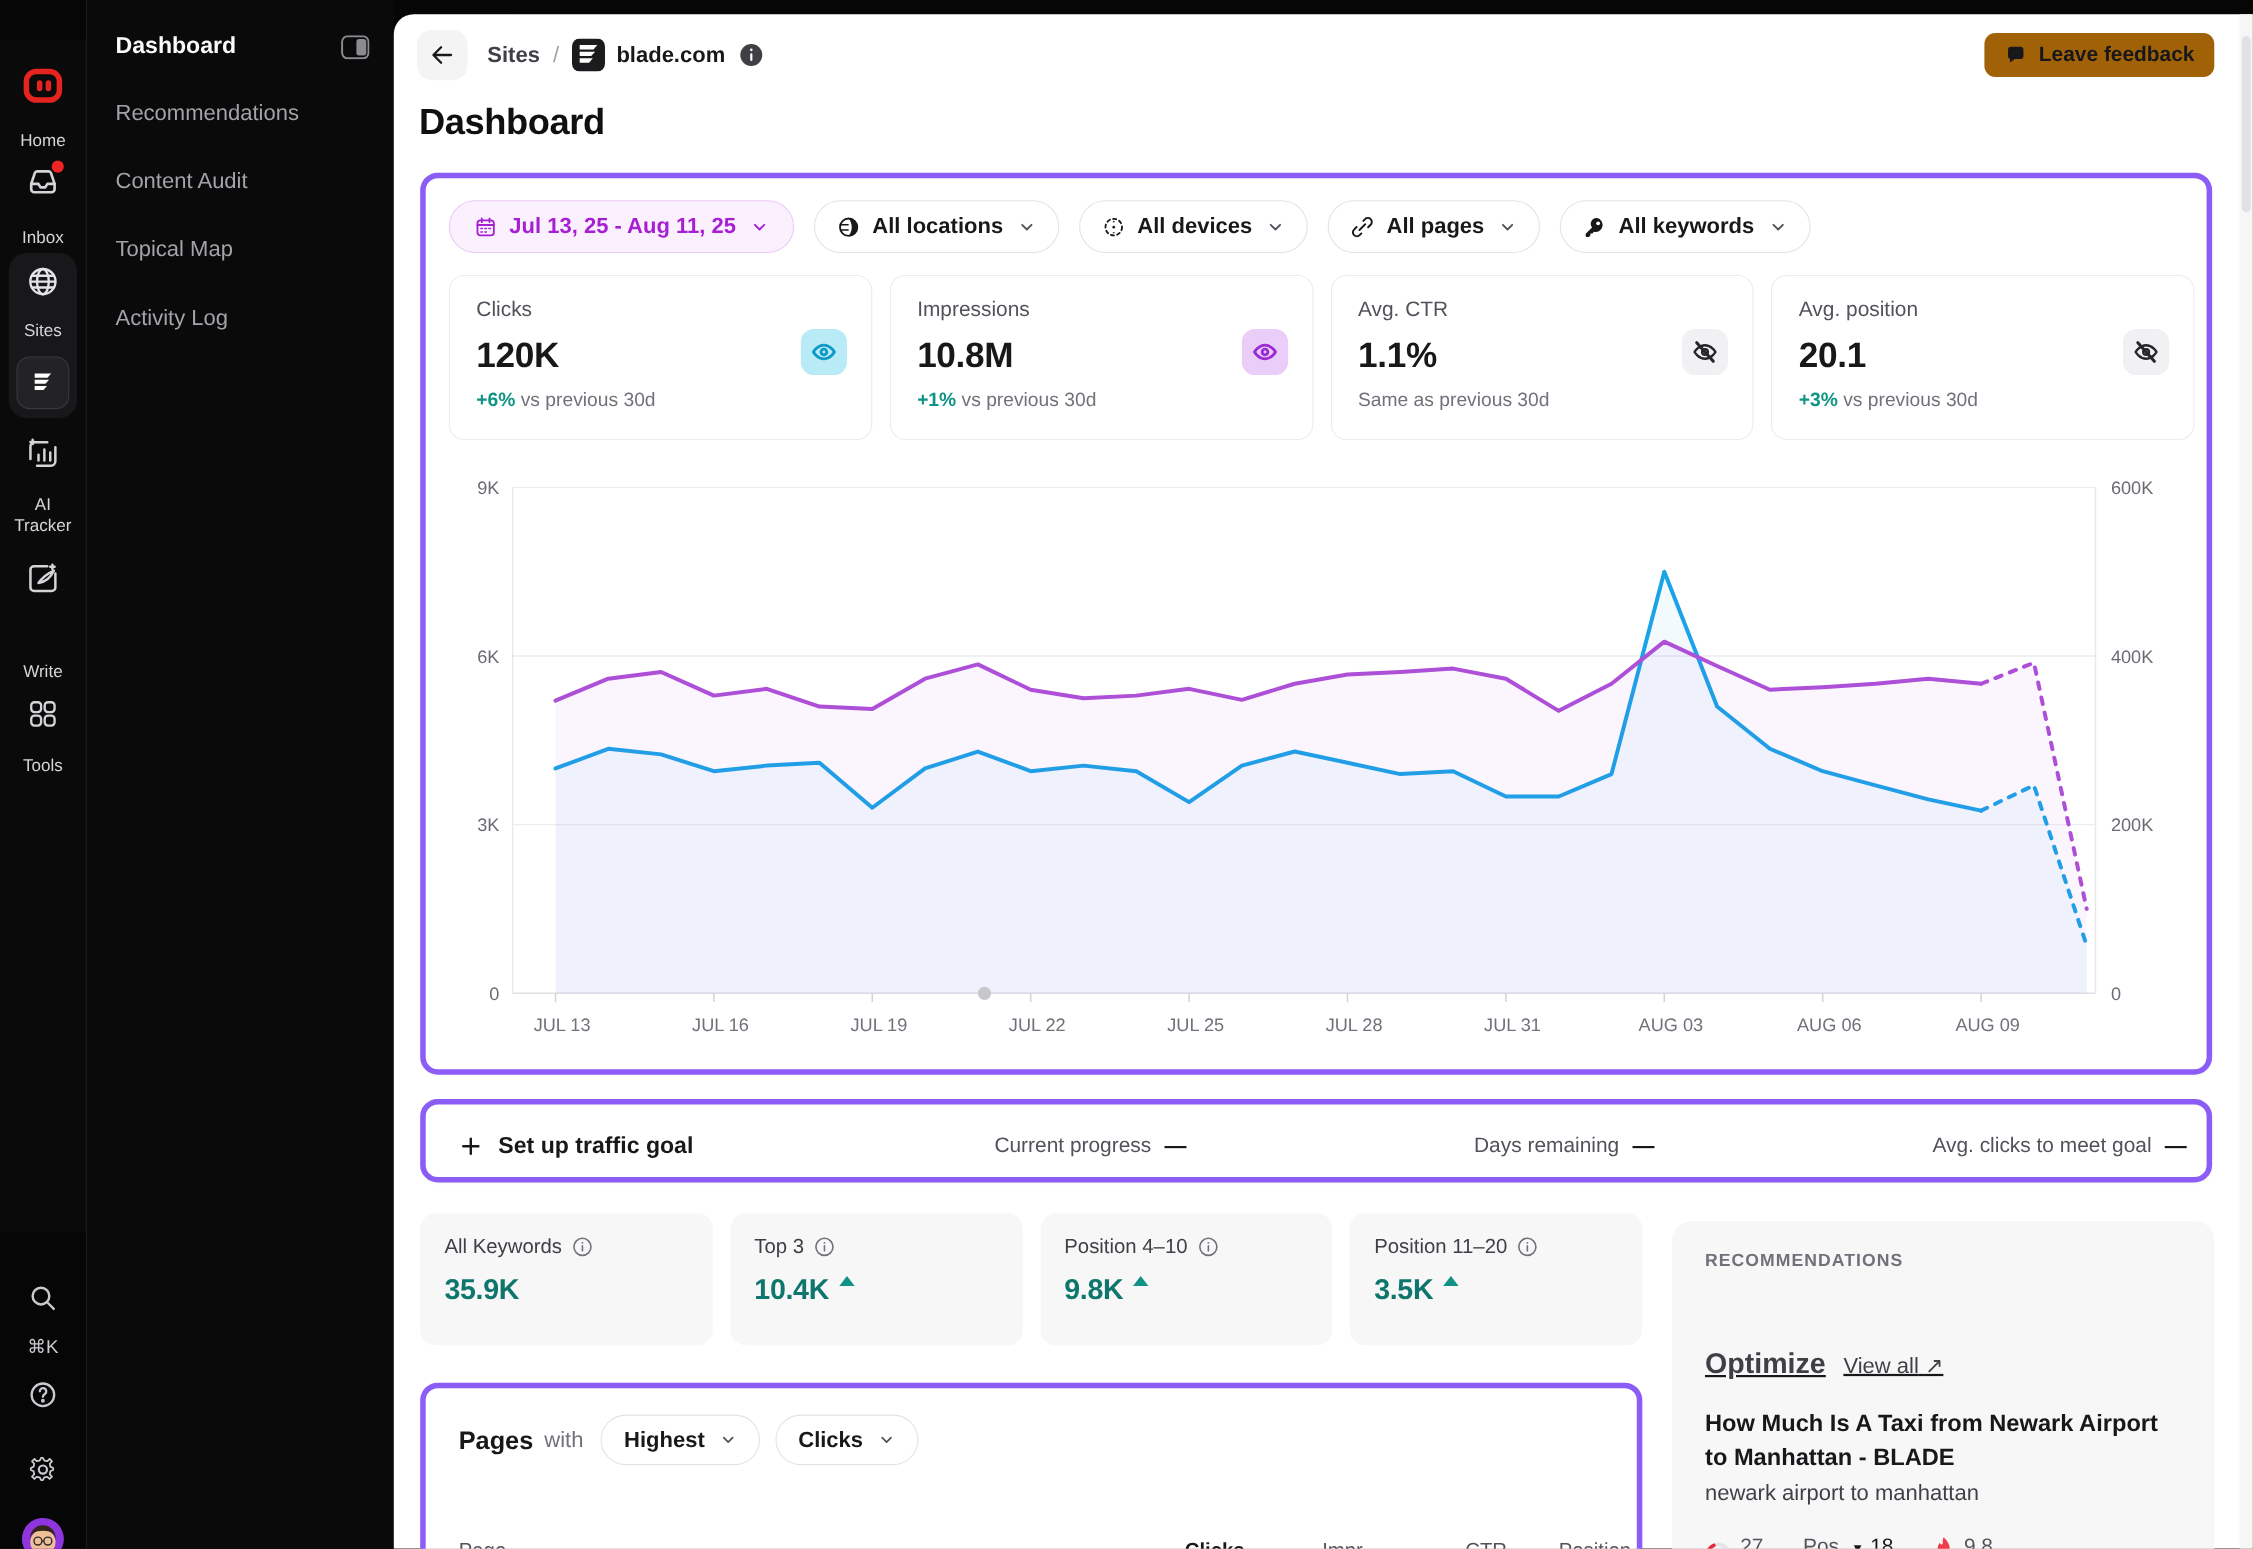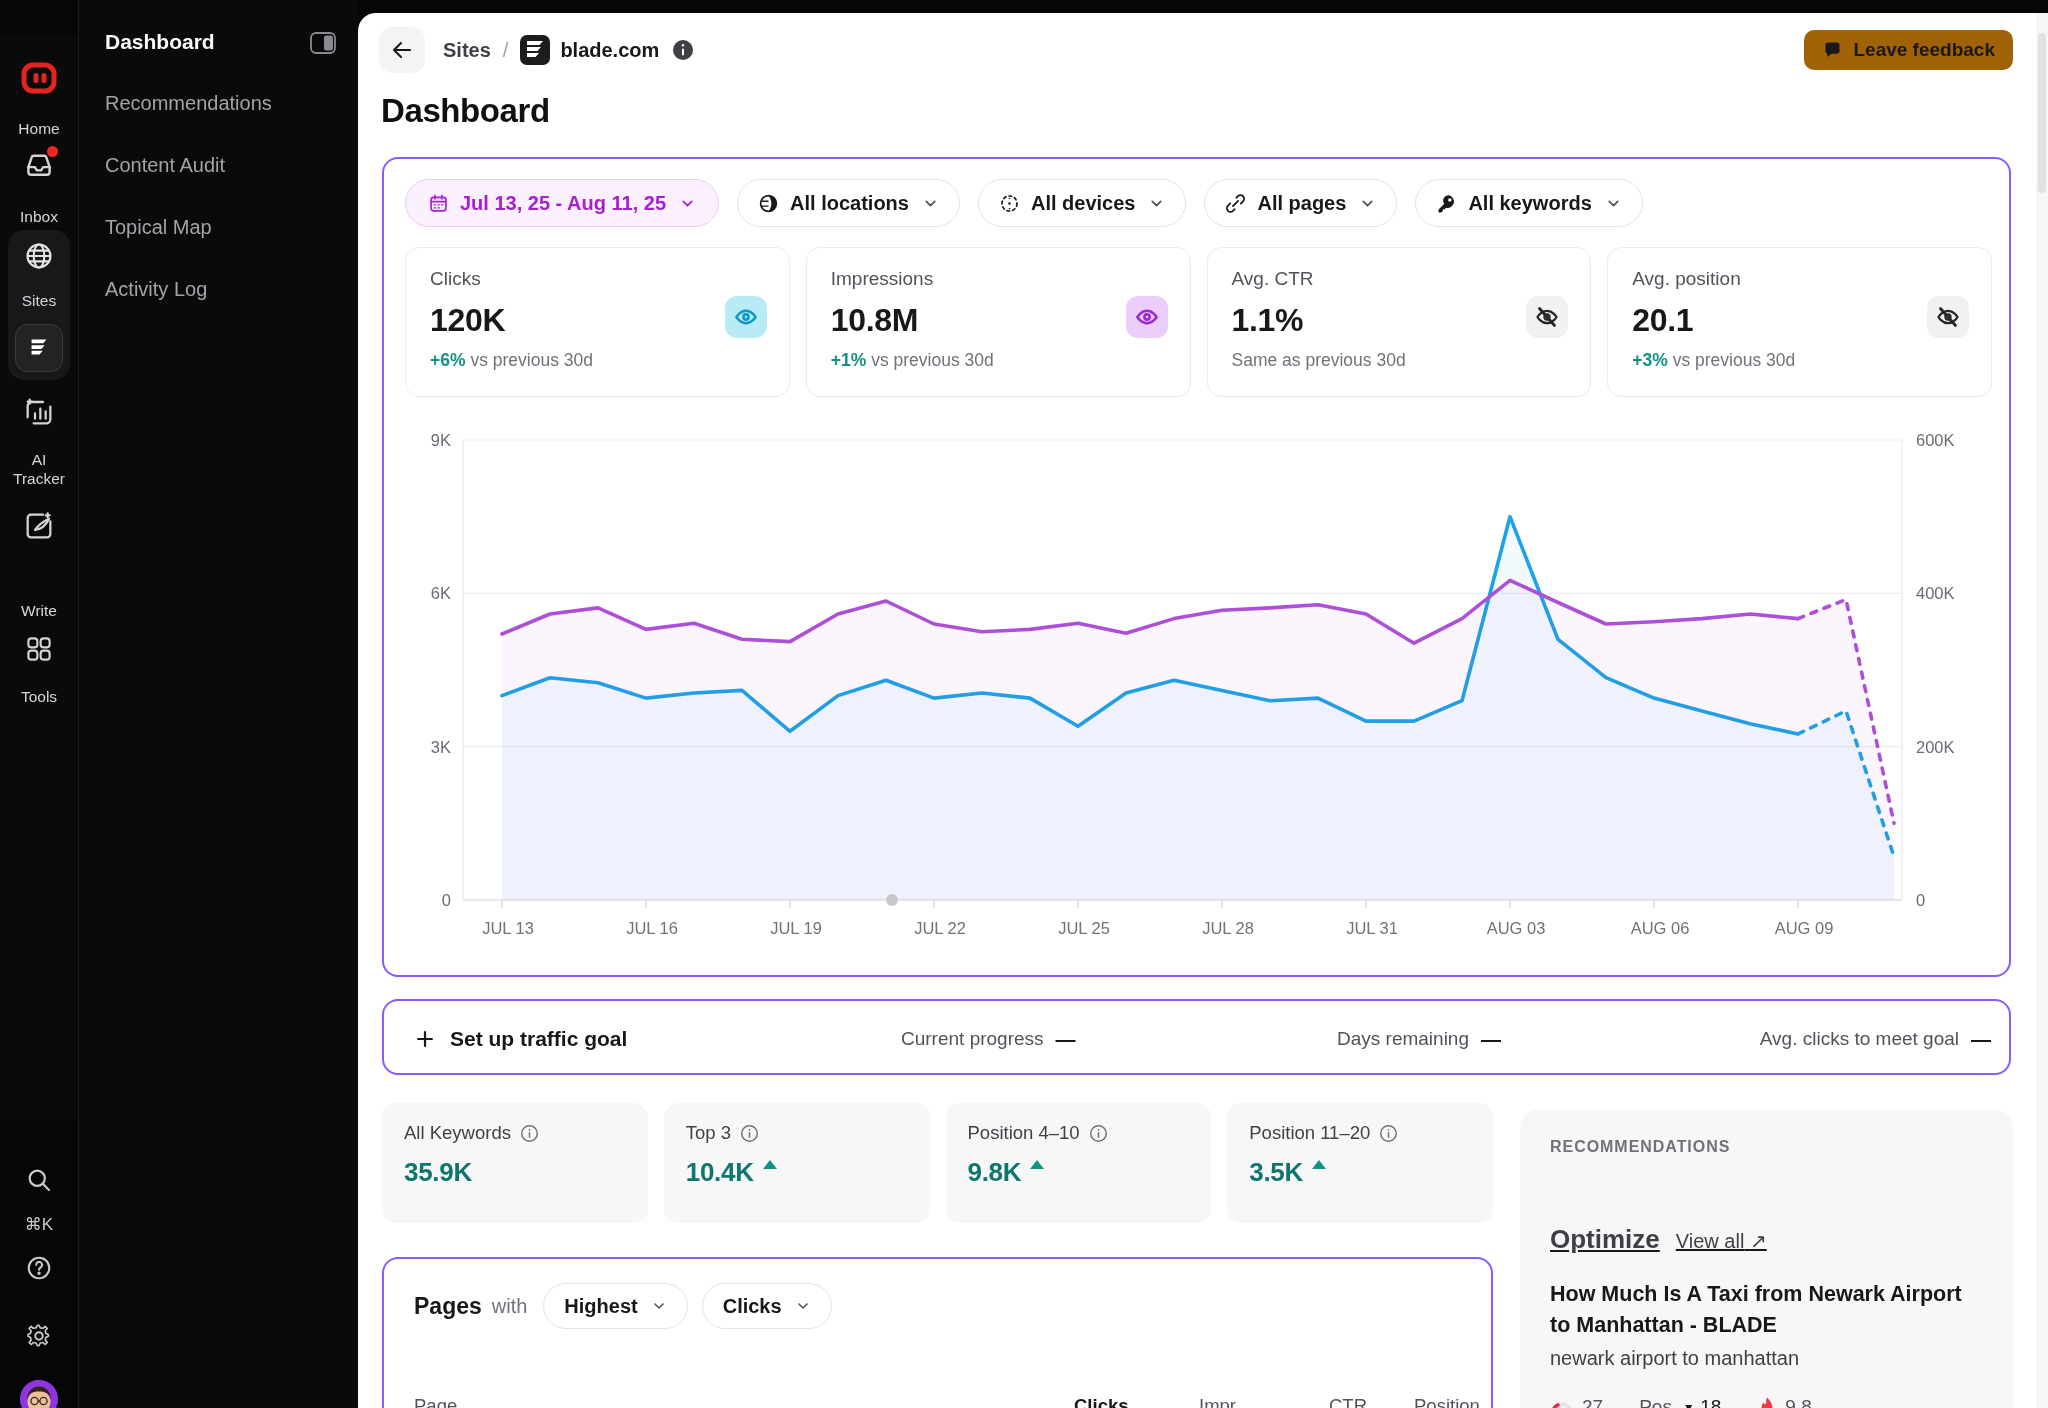--- a/index.html
+++ b/index.html
@@ -25,21 +25,21 @@
   .collapse-btn { position:absolute; right:22px; top:32px; }
   
   .main { position:absolute; left:358px; top:13px; width:1690px; height:1395px; background:#ffffff; border-top-left-radius:18px; }
   .topbar { position:absolute; left:21px; top:14px; height:46px; display:flex; align-items:center; }
   .back-btn { width:46px; height:46px; border-radius:14px; background:#f4f4f5; display:flex; align-items:center; justify-content:center; cursor:pointer; }
   .crumb { font-size:20px; font-weight:600; color:#3f3f46; margin-left:18px; }
   .crumb-sep { font-size:20px; color:#a1a1aa; margin:0 12px; }
   .crumb-site { font-size:20px; font-weight:700; color:#18181b; margin-left:10px; }
   .feedback-btn { position:absolute; right:35px; top:17px; height:40px; border-radius:10px; background:#a16207; display:flex; align-items:center; padding:0 18px; gap:10px; font-size:19px; font-weight:600; color:#18181b; cursor:pointer; }
   .h1 { position:absolute; left:23px; top:79px; font-size:33px; font-weight:700; color:#101012; letter-spacing:-0.4px; }
-  .card { position:absolute; background:#fff; border:2px solid #8b5cf6; border-radius:16px; box-shadow:0 1px 2px rgba(0,0,0,.03); }
+  .card { position:absolute; background:#fff; border:5px solid #8b5cf6; border-radius:16px; box-shadow:0 1px 2px rgba(0,0,0,.03); }
   .big-card { left:24px; top:144px; width:1629px; height:820px; }
   
   .filter-row { position:absolute; left:21px; top:20px; display:flex; gap:18px; }
   .pill { height:48px; border-radius:24px; display:flex; align-items:center; gap:11px; padding:0 20px; border:1px solid #e4e4e7; background:#fff; font-size:20px; font-weight:600; color:#18181b; cursor:pointer; }
   .pill.date { background:#faf0fe; border-color:#ebccf8; color:#a61fd3; padding:0 22px; }
   .chev { display:inline-flex; margin-left:2px; }
   
   .kpi-row { position:absolute; left:21px; top:88px; width:1587px; display:flex; gap:16px; }
   .kpi { position:relative; flex:1; height:150px; border:1px solid #ececef; border-radius:14px; background:#fff; padding:20px 24px; }
   .kpi-label { font-size:19px; color:#52525b; }

